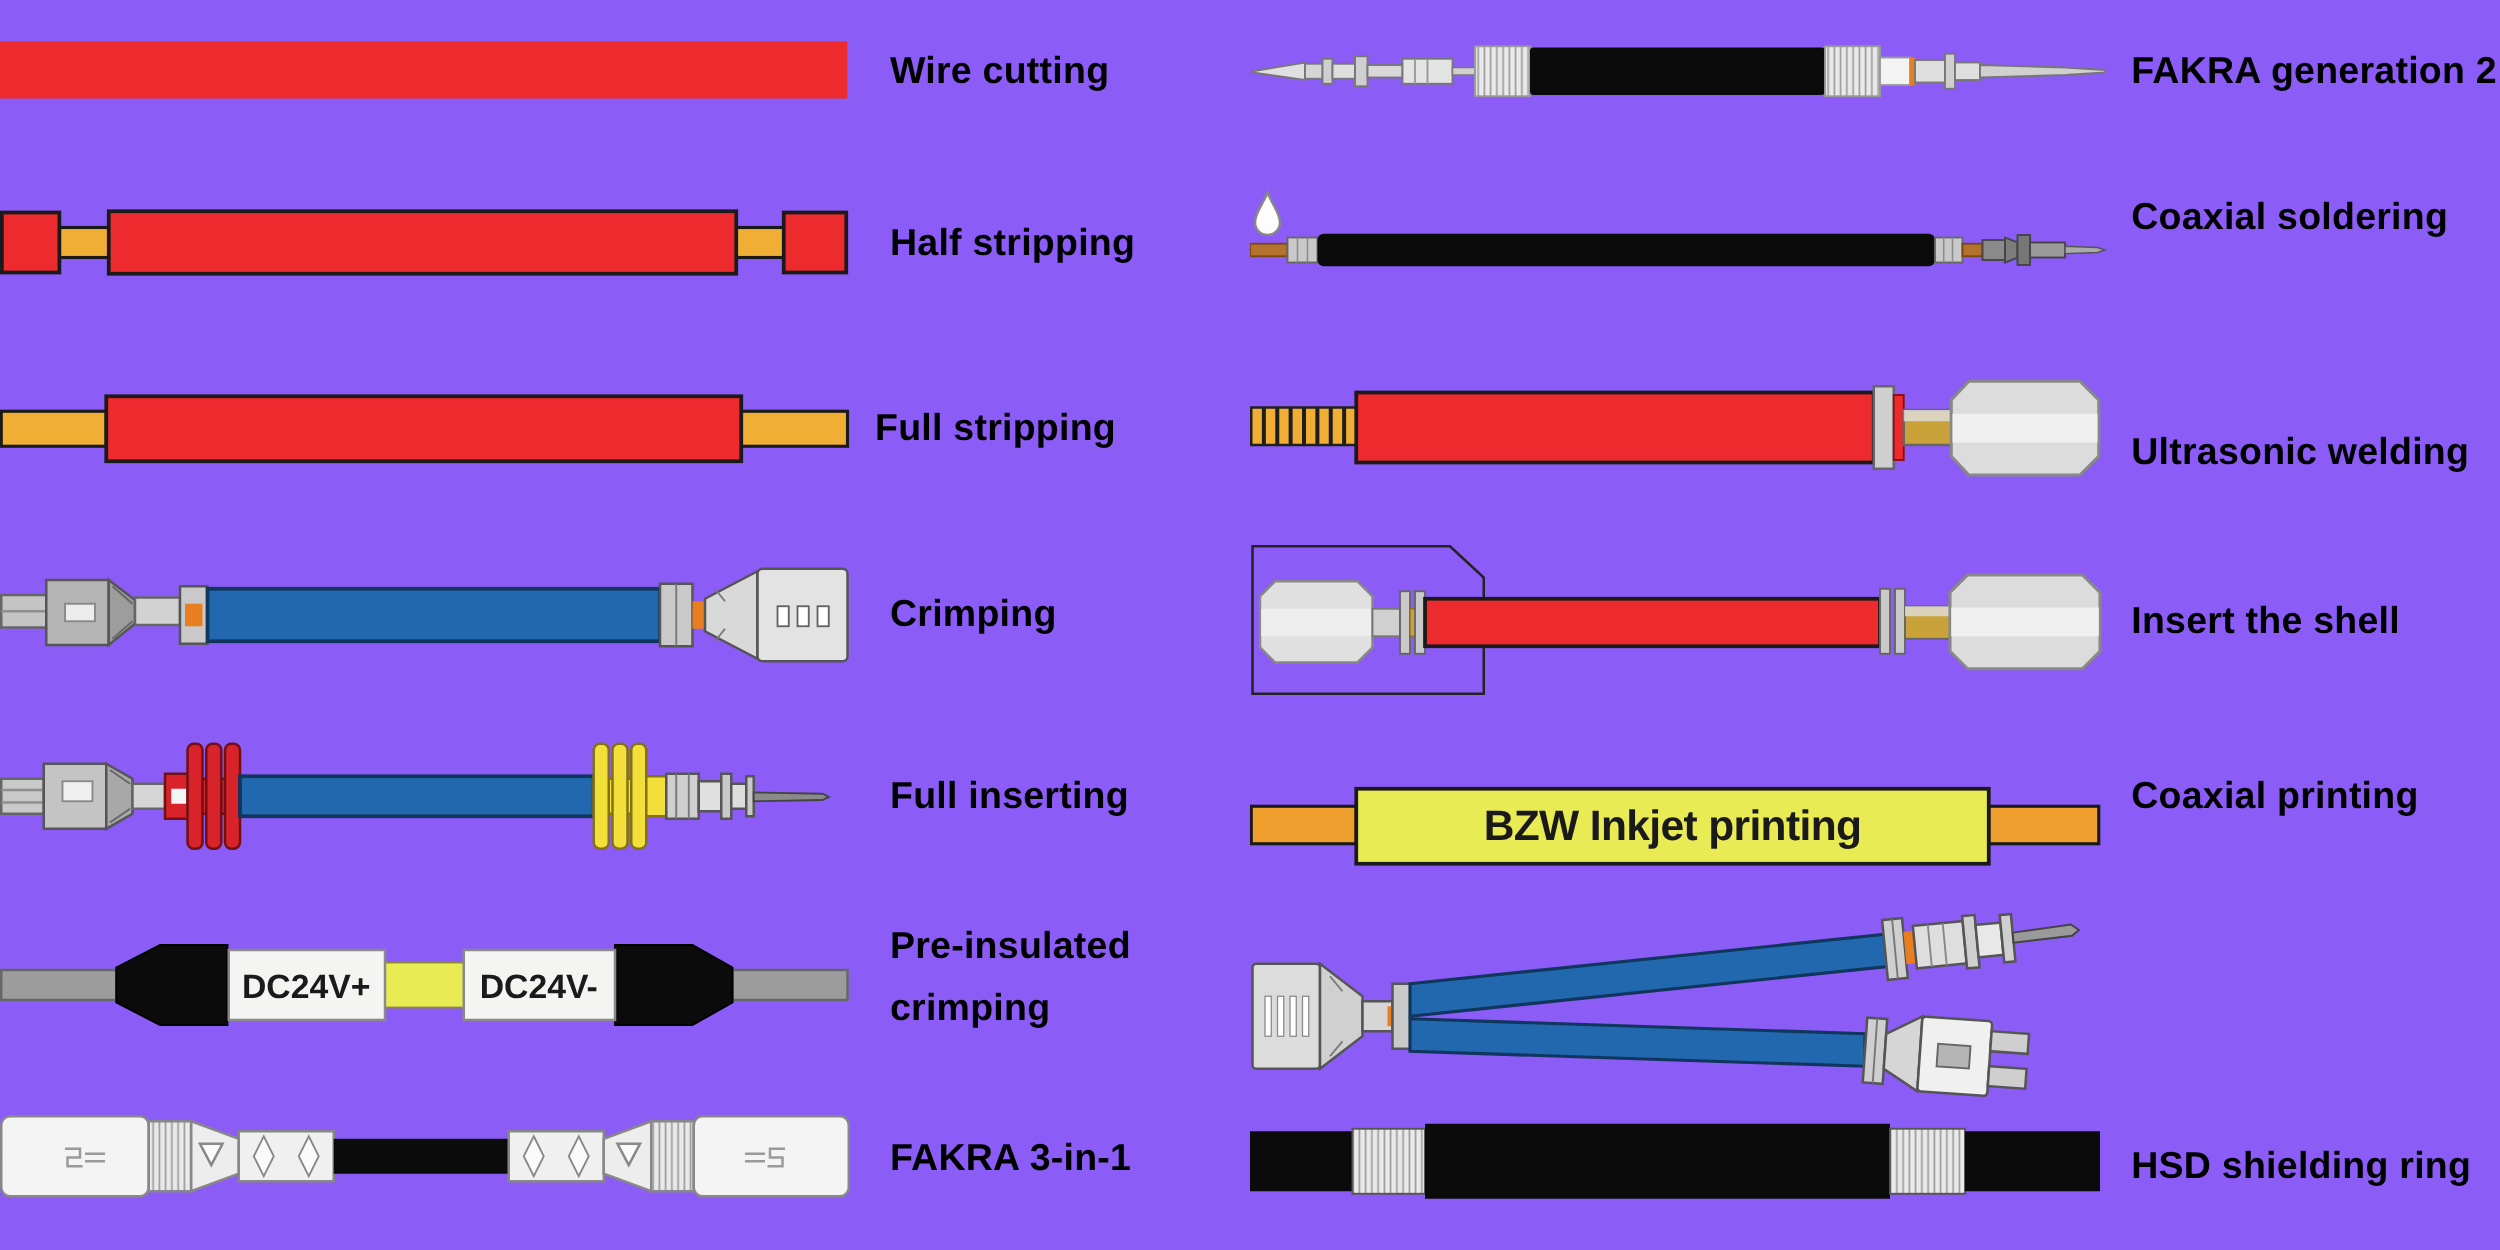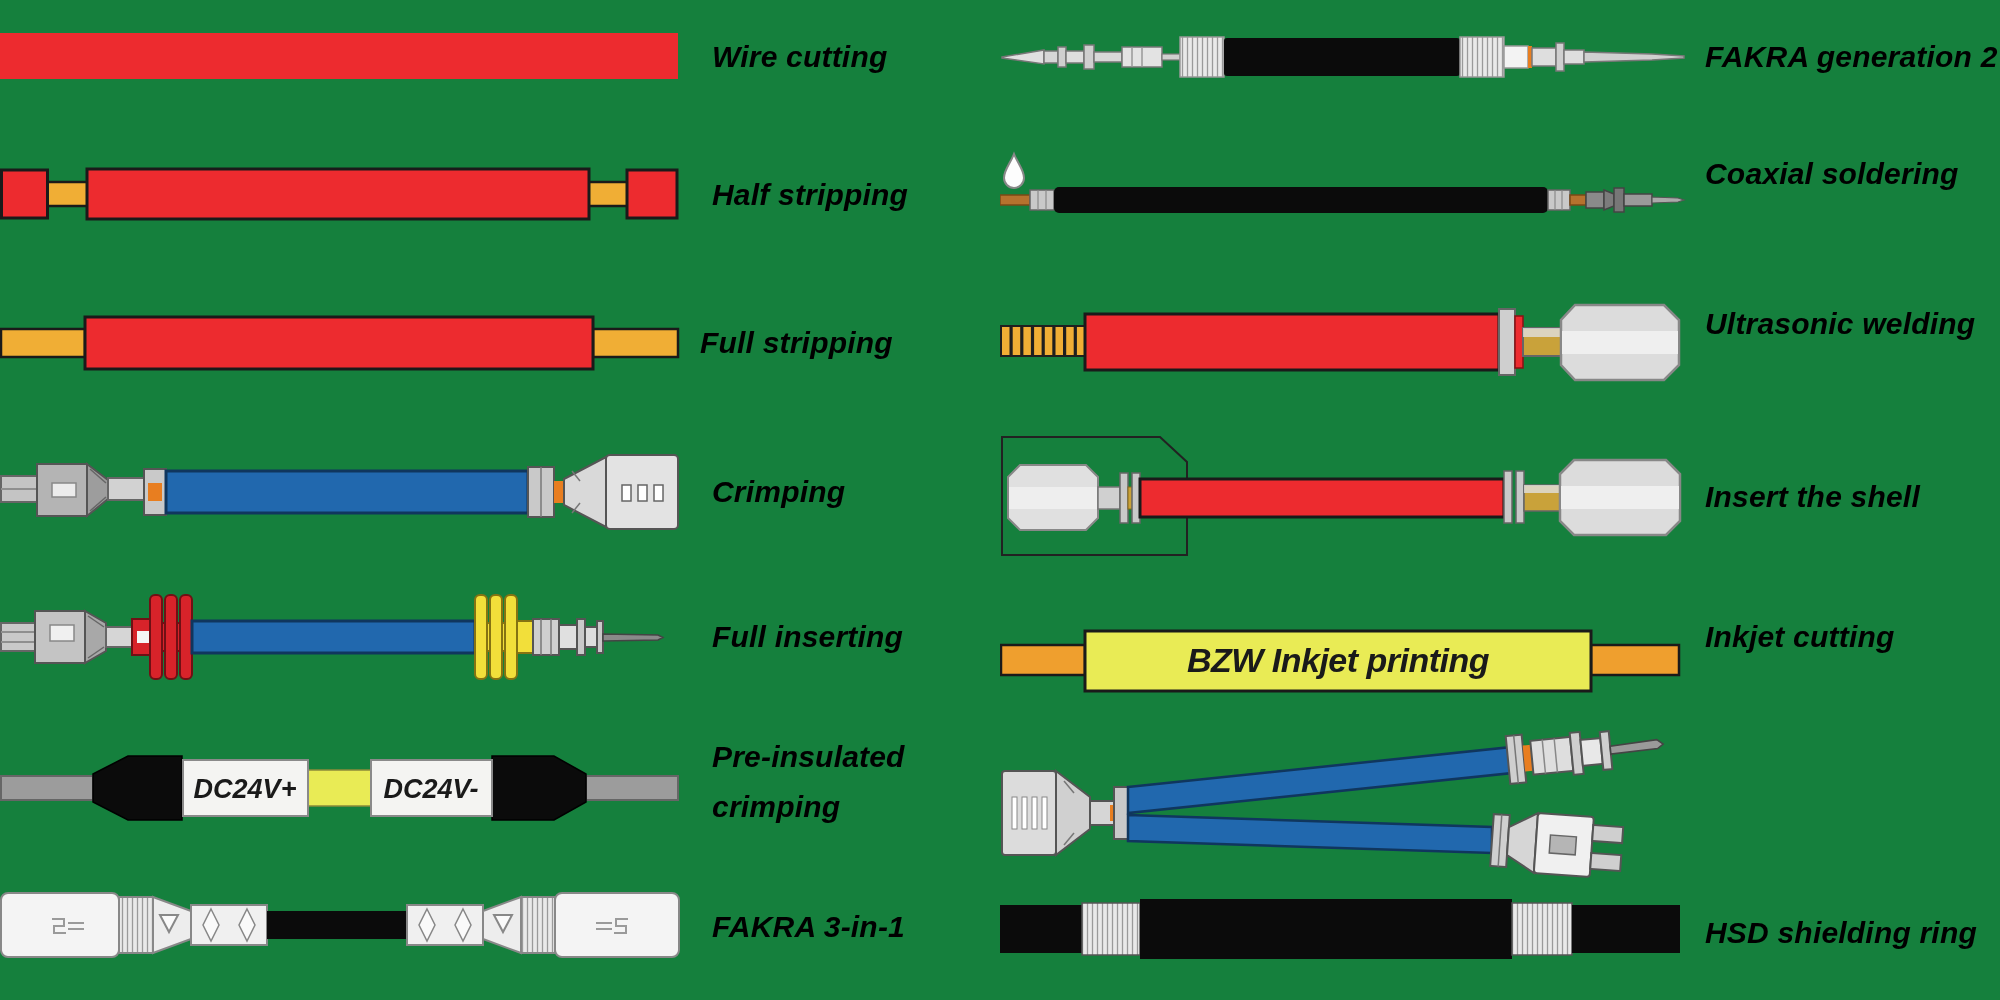--- a/index.html
+++ b/index.html
@@ -1,19 +1,18 @@
 <!DOCTYPE html>
 <html style="--wire-red: #ED2B2F; --wire-blue: #2168AE; --conductor-orange: #F0AE35; --wire-orange: #EF9F2E; --inkjet-yellow: #E9EB55; --seal-red: #D8232A; --seal-yellow: #F2DF3A; --cable-black: #0B0B0B; --wire-gray: #9C9C9C; --copper-brown: #B5722E; --crimp-orange: #E87E20; --crimp-gold: #C9A23A; --metal-silver: #D4D4D4;"><head>
 <meta charset="utf-8">
 <style>
   html,body{margin:0;padding:0;background:#fff;}
   .canvas{
-    position:relative;width:2000px;height:1000px;background:#15803d;overflow:hidden;
+    position:relative;width:2000px;height:1000px;background:#8b5cf6;overflow:hidden;
     font-family:"Liberation Sans",sans-serif;
-    font-style:italic;
   }
   .art{position:absolute;}
   .art svg{display:block;width:100%;height:100%;}
   .label{
     position:absolute;transform:translateY(-50%);
     font-size:30px;font-weight:700;color:#000;white-space:nowrap;letter-spacing:.2px;
   }
   .label.two-line{line-height:50px;}
   
   .f-red{fill:var(--wire-red,#ED2B2F);}
@@ -263,21 +262,21 @@
       <rect x="499" y="9" width="16" height="66" fill="#cfcfcf" stroke="#666" stroke-width="2"></rect>
       <rect x="515" y="16" width="8" height="52" class="f-red" stroke="#8a1014" stroke-width="1.5"></rect>
       <rect x="523" y="28" width="38" height="28" class="f-gold" stroke="#666" stroke-width="2"></rect>
       <rect x="523" y="28" width="38" height="9" fill="#e0e0e0" opacity="0.8"></rect>
       <g>
         <polygon points="575,5 664,5 679,20 679,65 664,80 575,80 561,65 561,20" fill="#dcdcdc" stroke="#888" stroke-width="2.5"></polygon>
         <rect x="562" y="31" width="116" height="23" fill="#efefef"></rect>
       </g>
     </svg>
   </div>
-  <div class="label" style="left:1705px;top:324px">Ultrasonic welding</div>
+  <div class="label" style="left:1705px;top:362px">Ultrasonic welding</div>
 
   <div class="art" style="left:1000px;top:435px;width:686px;height:125px">
     <svg viewBox="0 0 686 125">
       <path d="M2,2 H160 L187,27 V120 H2 Z" fill="none" stroke="#222" stroke-width="2"></path>
       <g>
         <polygon points="20,30 86,30 98,42 98,83 86,95 20,95 8,83 8,42" fill="#e0e0e0" stroke="#888" stroke-width="2"></polygon>
         <rect x="9" y="52" width="88" height="22" fill="#eeeeee"></rect>
         <rect x="98" y="52" width="22" height="22" fill="#d0d0d0" stroke="#777" stroke-width="1.5"></rect>
         <rect x="120" y="38" width="8" height="50" fill="#c9c9c9" stroke="#666" stroke-width="1.5"></rect>
         <rect x="128" y="52" width="6" height="22" class="f-gold" stroke="#8a6a1a" stroke-width="1"></rect>
@@ -297,21 +296,21 @@
   <div class="label" style="left:1705px;top:497px">Insert the shell</div>
 
   <div class="art" style="left:1000px;top:627px;width:686px;height:70px">
     <svg viewBox="0 0 686 70">
       <rect x="1" y="18" width="84" height="30" class="f-orange" stroke="#1a1a1a" stroke-width="2.5"></rect>
       <rect x="591" y="18" width="88" height="30" class="f-orange" stroke="#1a1a1a" stroke-width="2.5"></rect>
       <rect x="85" y="4" width="506" height="60" class="f-yellow" stroke="#1a1a1a" stroke-width="3"></rect>
       <text class="svgtxt" x="338" y="45" font-size="34" text-anchor="middle" fill="#2b2b2b" letter-spacing="-0.5">BZW Inkjet printing</text>
     </svg>
   </div>
-  <div class="label" style="left:1705px;top:637px">Inkjet cutting</div>
+  <div class="label" style="left:1705px;top:637px">Coaxial printing</div>
 
   <div class="art" style="left:1000px;top:725px;width:686px;height:175px">
     <svg viewBox="0 0 686 175">
       <g>
         <rect x="2" y="46" width="54" height="84" rx="3" fill="#dcdcdc" stroke="#555" stroke-width="2"></rect>
         <rect x="12" y="72" width="5" height="32" fill="#fff" stroke="#888" stroke-width="1"></rect>
         <rect x="22" y="72" width="5" height="32" fill="#fff" stroke="#888" stroke-width="1"></rect>
         <rect x="32" y="72" width="5" height="32" fill="#fff" stroke="#888" stroke-width="1"></rect>
         <rect x="42" y="72" width="5" height="32" fill="#fff" stroke="#888" stroke-width="1"></rect>
         <polygon points="56,46 90,72 90,104 56,130" fill="#d0d0d0" stroke="#555" stroke-width="2"></polygon>

